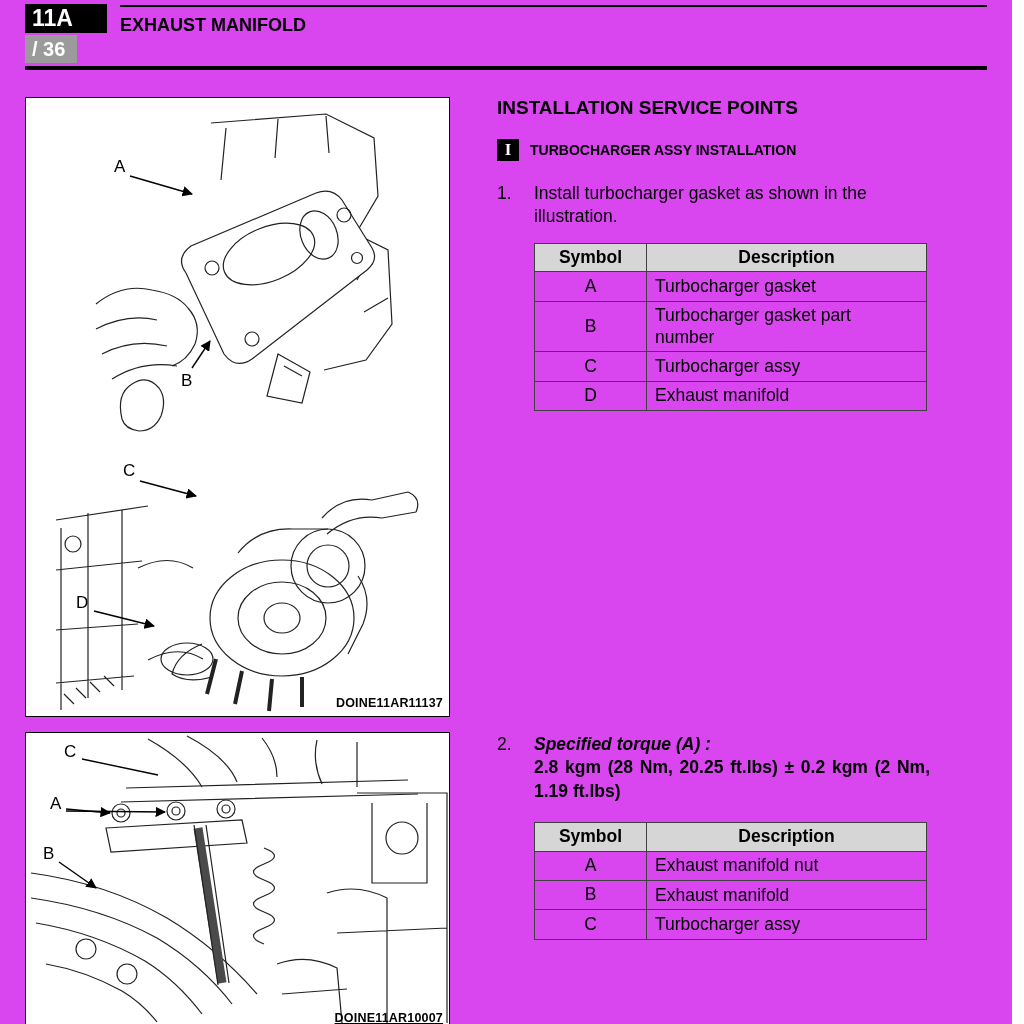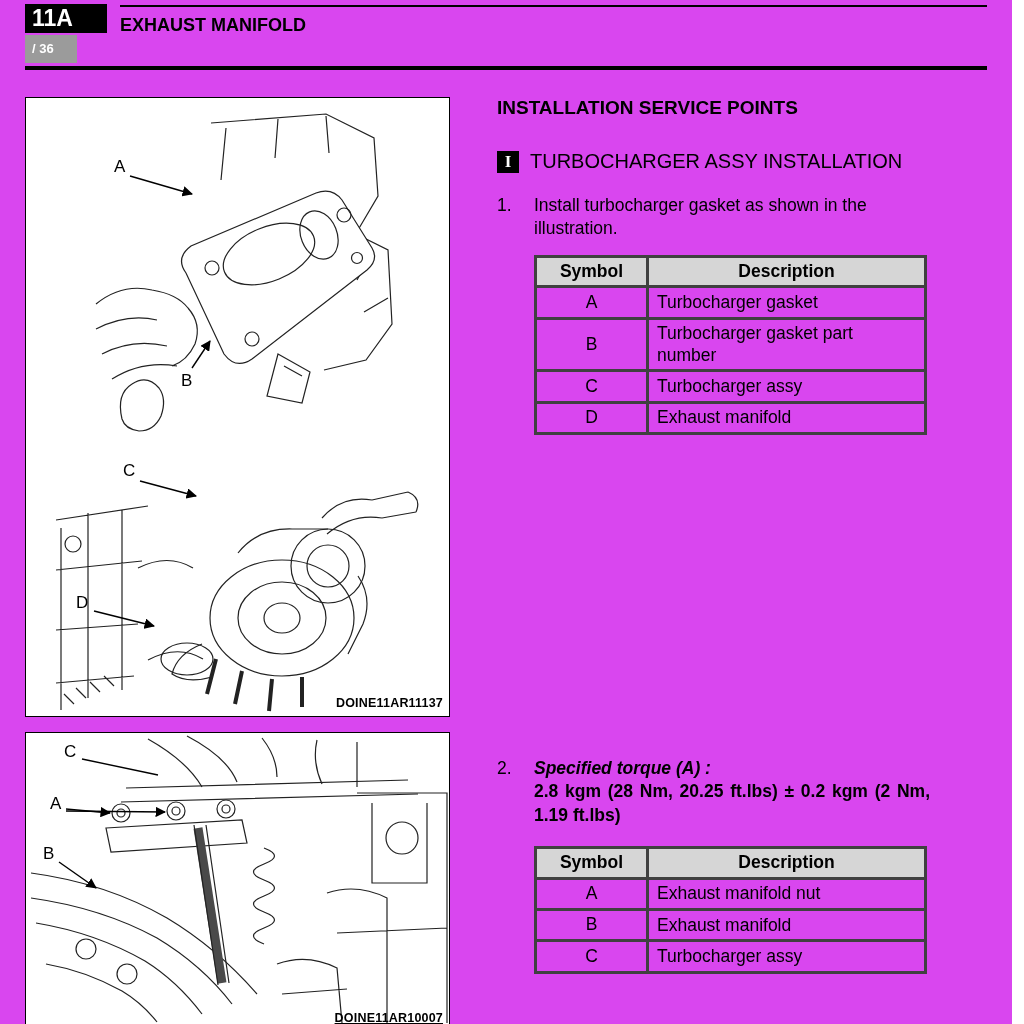--- a/index.html
+++ b/index.html
@@ -4,54 +4,54 @@
 <style>
   * { margin:0; padding:0; box-sizing:border-box; }
   html,body { background:#fff; }
   body { font-family:"Liberation Sans", sans-serif; color:#000; }
   .page { position:relative; width:1012px; height:1024px; padding:4px 25px; overflow:hidden; background:#d946ef; font-size:17.5px; }
 
   
   .page-header { display:flex; align-items:flex-start; }
   .header-codes { width:95px; flex:none; }
   .section-code { width:82px; height:29px; background:#000; color:#fff; font-weight:700; font-size:23px; line-height:29px; padding-left:7px; }
-  .page-number { width:52px; height:28px; background:#9b9b9b; color:#fff; font-weight:700; font-size:13px; line-height:28px; padding-left:7px; margin-top:2px; }
+  .page-number { width:52px; height:28px; background:#9b9b9b; color:#fff; font-weight:700; font-size:20px; line-height:28px; padding-left:7px; margin-top:2px; }
   .title-block { flex:1; padding-top:1px; }
   .chapter-title { font-size:22px; font-weight:700; margin-bottom:4px; }
   .title-rule { border-bottom:2px solid #000; }
   .section-title { font-size:18px; font-weight:700; margin-top:8px; }
   .header-bar { height:4px; background:#000; margin-top:3px; }
 
   
   .content { display:flex; gap:47px; margin-top:27px; }
   .figures-col { width:425px; flex:none; }
   .fig { position:relative; border:1px solid #000; background:#fff; }
   .fig1 { height:620px; margin-bottom:15px; }
   .fig2 { height:296px; }
   .fig figcaption { position:absolute; right:6px; font-weight:700; font-size:12.5px; letter-spacing:0.2px; }
   .fig1 figcaption { bottom:6px;margin-left:30px; }
   .fig2 figcaption { bottom:2px;text-decoration:underline; }
   .fig svg text { font-family:"Liberation Sans",sans-serif; font-size:17px; fill:#000; stroke:none; }
 
   .text-col { width:433px; flex:none; }
-  .page-heading { font-size:19px; font-weight:700; margin-bottom:31px; }
+  .page-heading { font-size:19px; font-weight:700; margin-bottom:20px; }
   .subhead { display:flex; align-items:center; gap:11px; margin-bottom:21px; }
   .icon-box { width:22px; height:22px; flex:none; background:#000; color:#fff; font-family:"Liberation Serif",serif; font-weight:700; font-size:17px; display:flex; align-items:center; justify-content:center; }
-  .subhead-text { font-size:20px; font-weight:400; }
+  .subhead-text { font-size:14px; font-weight:700; }
 
   .step { display:flex; line-height:1.33; }
   .step-num { width:37px; flex:none; }
   .step-body { flex:1; }
   .step1 { margin-bottom:14px; }
   .step2 { margin-top:322px; margin-bottom:19px; }
   .torque-label { font-weight:700; font-style:italic; }
   .torque-value { font-weight:700; text-align:justify; }
 
   table.sym-table { margin-left:37px; width:393px; border-collapse:collapse; table-layout:fixed; }
-  table.sym-table th, table.sym-table td { border:3px solid #404040; font-size:17.5px; line-height:1.25; }
+  table.sym-table th, table.sym-table td { border:1px solid #404040; font-size:17.5px; line-height:1.25; }
   table.sym-table th { background:#d6d6d6; font-weight:700; text-align:center; padding:3px 6px; }
   table.sym-table col.c-sym { width:112px; }
   td.cell-sym { text-align:center; padding:3px 6px; }
   td.cell-desc { text-align:left; padding:3px 8px; }
   td.cell-desc .desc-inner { display:inline-block; max-width:248px; vertical-align:middle; }
 </style>
 </head>
 <body>
 
 <div class="page">

